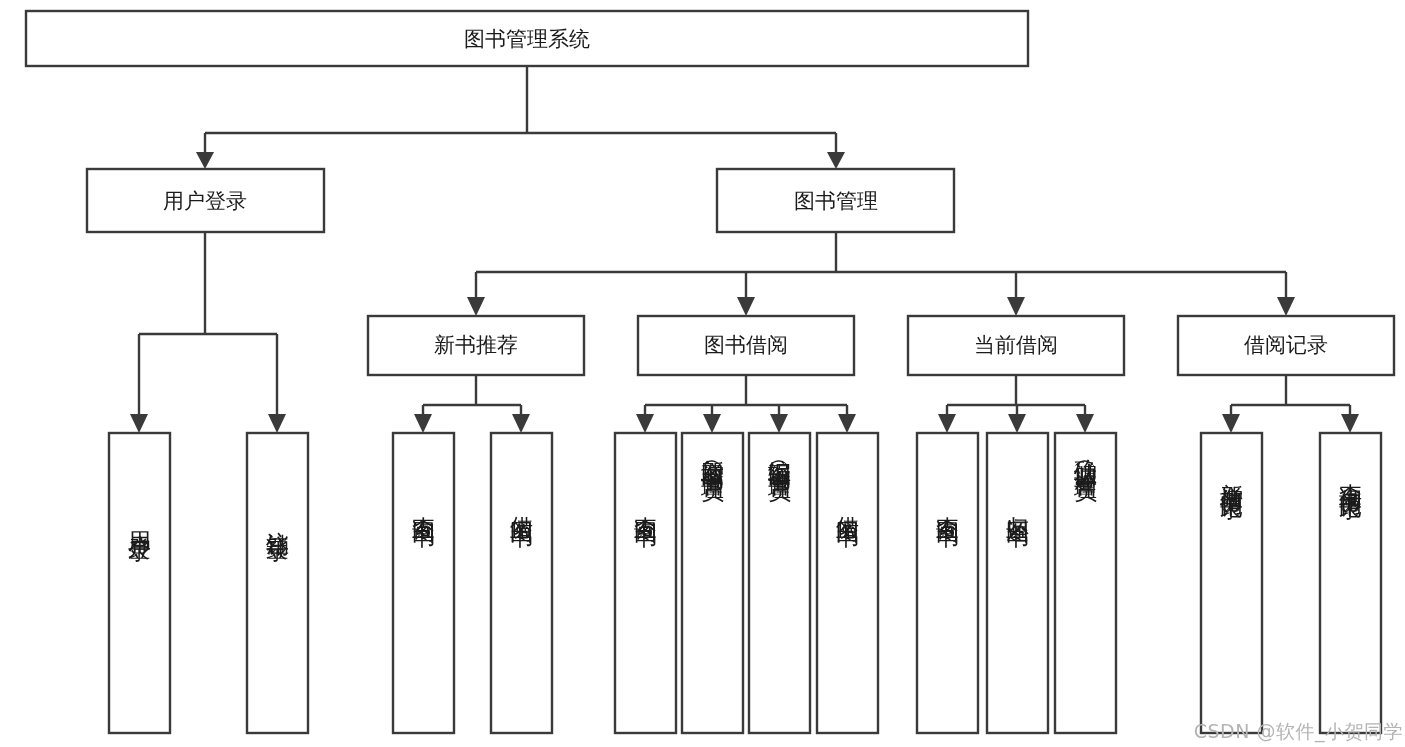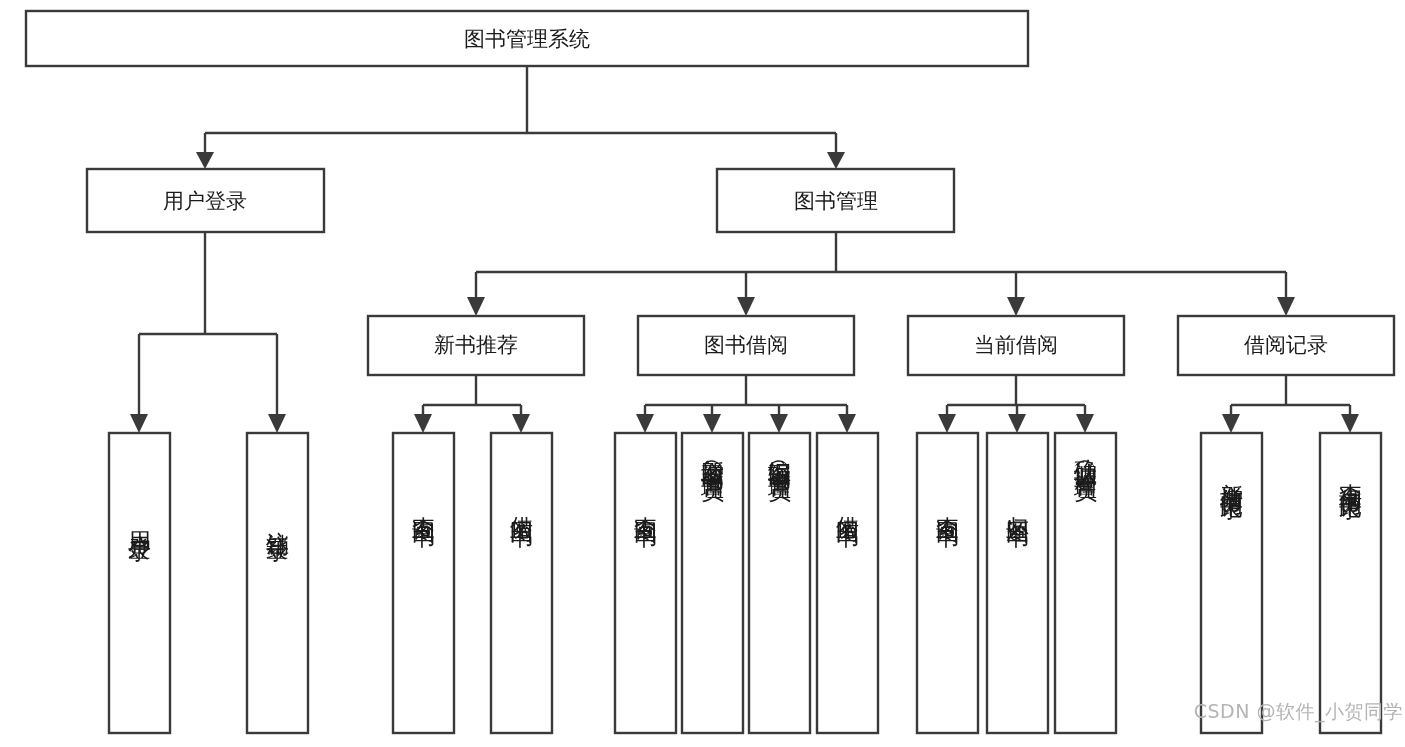--- a/index.html
+++ b/index.html
@@ -66,21 +66,21 @@
     font-family: "DejaVu Sans", "Liberation Sans", sans-serif;
     font-size: 23px;
     line-height: 1;
     letter-spacing: 3px;
     color: #1b1b1b;
     white-space: nowrap;
   }
   .watermark {
     position: absolute;
     right: 8px;
-    bottom: 22px;
+    bottom: 2px;
     font-family: "DejaVu Sans", "Liberation Sans", sans-serif;
     font-size: 19px;
     color: #b4b4b4;
     white-space: nowrap;
     letter-spacing: 0.5px;
   }
 </style>
 </head>
 <body>
 

